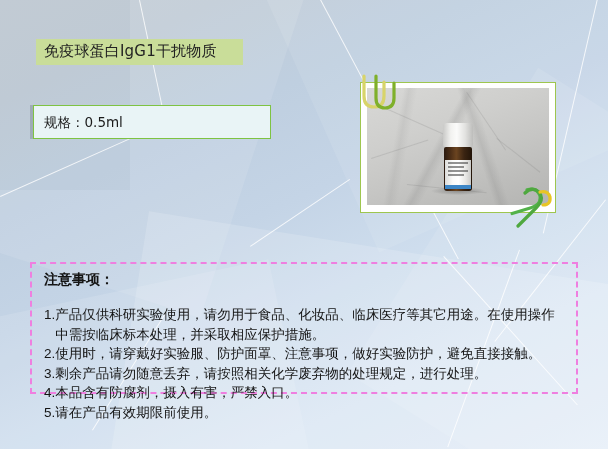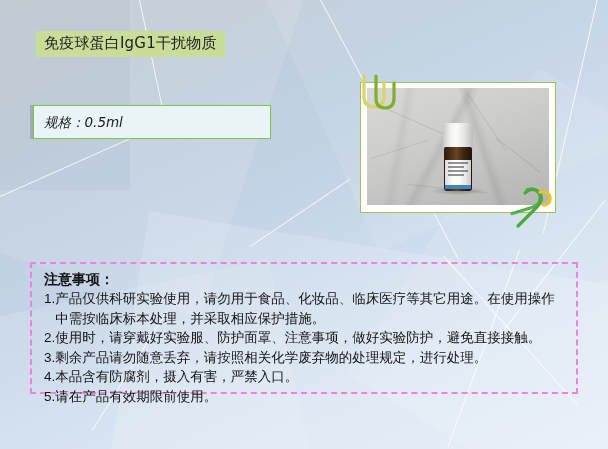--- a/index.html
+++ b/index.html
@@ -68,22 +68,22 @@
   .gl5 { left: 92px;  top: 430px; width: 140px; transform: rotate(-58deg); }
   .gl6 { left: 0px;   top: 196px; width: 160px; transform: rotate(-24deg); }
   .gl7 { left: 140px; top: 0px;   width: 120px; transform: rotate(78deg); }
   .gl8 { left: 606px; top: 200px; width: 180px; transform: rotate(128deg); }
   .gl9 { left: 250px; top: 246px; width: 120px; transform: rotate(-34deg); }
 
   
   #title {
     position: absolute;
     left: 36px;
-    top: 31px;
-    padding: 3px 8px 4px 8px;
+    top: 39px;
+    padding: 3px 26px 4px 8px;
     background: #c9dd99;
     color: #222222;
     font-size: 15px;
     line-height: 1.25;
     white-space: nowrap;
     letter-spacing: 0.2px;
   }
 
   
   #spec-box {
@@ -93,21 +93,21 @@
     width: 238px;
     box-sizing: border-box;
     border: 1px solid #7ec342;
     background: #e9f4f6;
     padding: 7px 8px 6px 10px;
     box-shadow: -3px 0 0 rgba(90,100,110,0.30);
     font-size: 13.5px;
     line-height: 1.42;
     color: #1b1b1b;
   }
-  #spec-box .row { white-space: nowrap; font-style: italic; }
+  #spec-box .row { white-space: nowrap; }
   #spec-box .row.wrap { white-space: normal; }
 
   
   #photo-frame {
     position: absolute;
     left: 360px;
     top: 82px;
     width: 196px;
     height: 131px;
     box-sizing: border-box;
@@ -211,21 +211,21 @@
     height: 132px;
     box-sizing: border-box;
     border: 2px dashed #ef7fe0;
     padding: 6px 8px 6px 12px;
     color: #141414;
   }
   #notes-title {
     font-size: 14px;
     font-weight: bold;
     line-height: 1.3;
-    margin-bottom: 1px;
+    margin-bottom: 17px;
   }
   #notes-list { font-size: 13.5px; line-height: 1.45; }
   #notes-list .note { display: flex; align-items: flex-start; }
   #notes-list .num {
     flex: 0 0 auto;
     font-family: "Liberation Sans", sans-serif;
     padding-right: 0px;
   }
   #notes-list .txt { flex: 1 1 auto; }
 </style>

